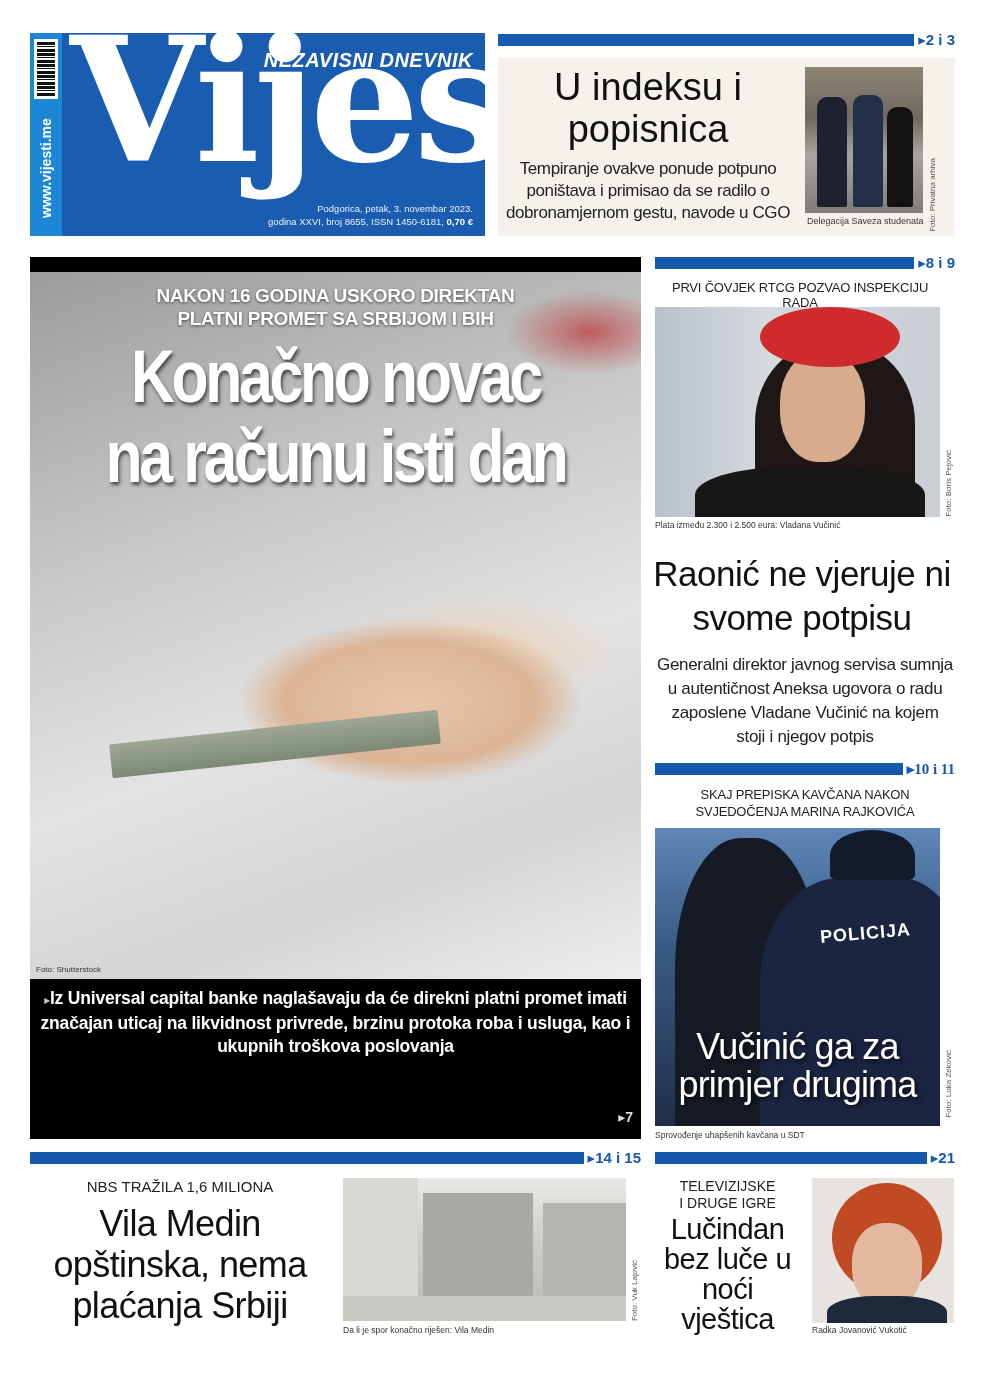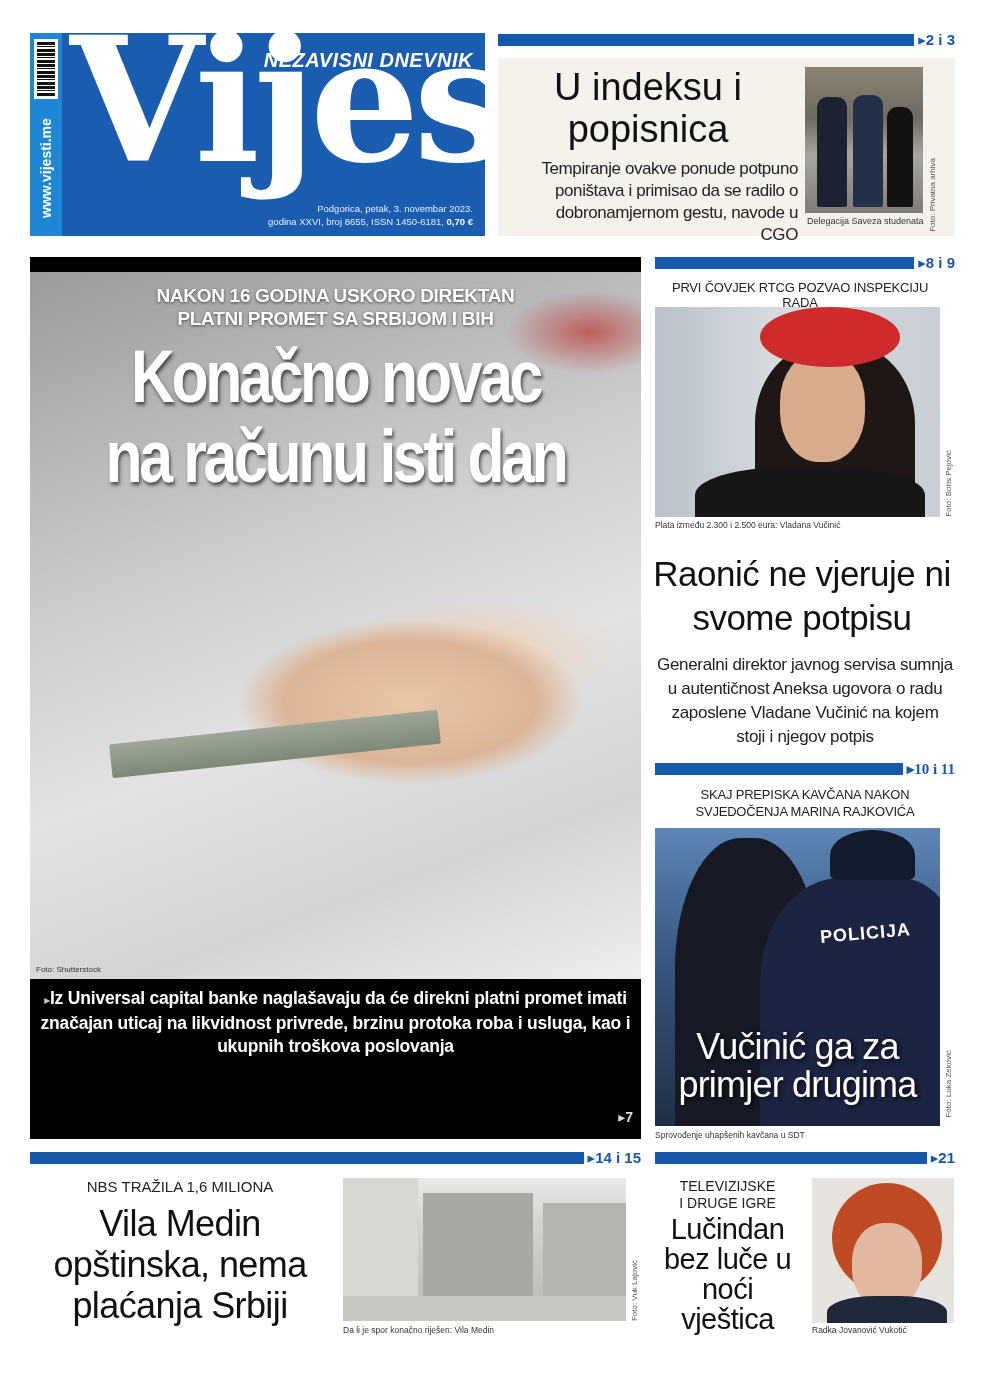--- a/index.html
+++ b/index.html
@@ -24,21 +24,21 @@
   .mh-date b { color: #fff; }
 
   
   .sbar { height: 14px; display: flex; align-items: center; }
   .sbar .bar { flex: 1; height: 12px; background: #1559ad; }
   .sbar .pg { color: #1559ad; font-weight: bold; font-size: 15px; padding-left: 4px; white-space: nowrap; }
 
   
   .teaser-top { left: 498px; top: 58px; width: 457px; height: 178px; background: #f4f2ea; }
   .tt-title { position: absolute; left: 0; top: 8px; width: 300px; text-align: center; font-size: 38px; line-height: 42px; font-weight: 500; color: #111; }
-  .tt-sub { position: absolute; left: 0; top: 100px; width: 300px; text-align: right; font-size: 17px; line-height: 22px; color: #222; letter-spacing: -0.4px; padding-left: 22px; }
+  .tt-sub { position: absolute; left: 0; top: 100px; width: 300px; text-align: center; font-size: 17px; line-height: 22px; color: #222; letter-spacing: -0.4px; }
   .tt-photo { position: absolute; left: 307px; top: 9px; width: 118px; height: 146px;
     background: linear-gradient(180deg,#8d8473 0%,#6e6a62 35%,#a7a59f 60%,#807d78 100%); }
   .tt-photo .p { position: absolute; bottom: 6px; width: 30px; border-radius: 10px 10px 2px 2px; background: #1d2230; }
   .tt-cap { position: absolute; left: 309px; top: 158px; font-size: 9px; color: #333; }
   .tt-credit { position: absolute; left: 430px; top: 100px; font-size: 8px; color: #555; writing-mode: vertical-rl; transform: rotate(180deg); }
 
   
   .lead { left: 30px; top: 257px; width: 611px; height: 882px; background: #000; overflow: hidden; }
   .lead-photo { position: absolute; left: 0; top: 15px; width: 611px; height: 707px;
     background:

